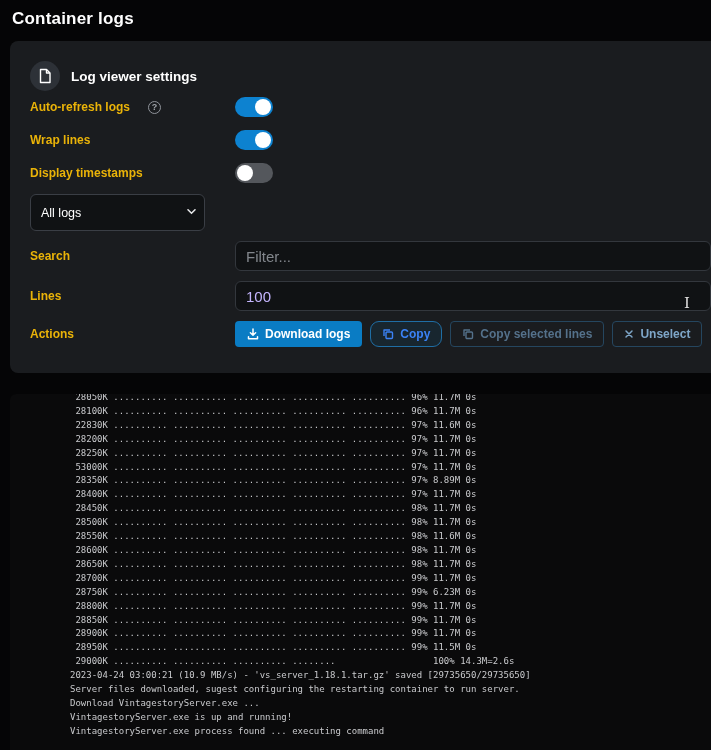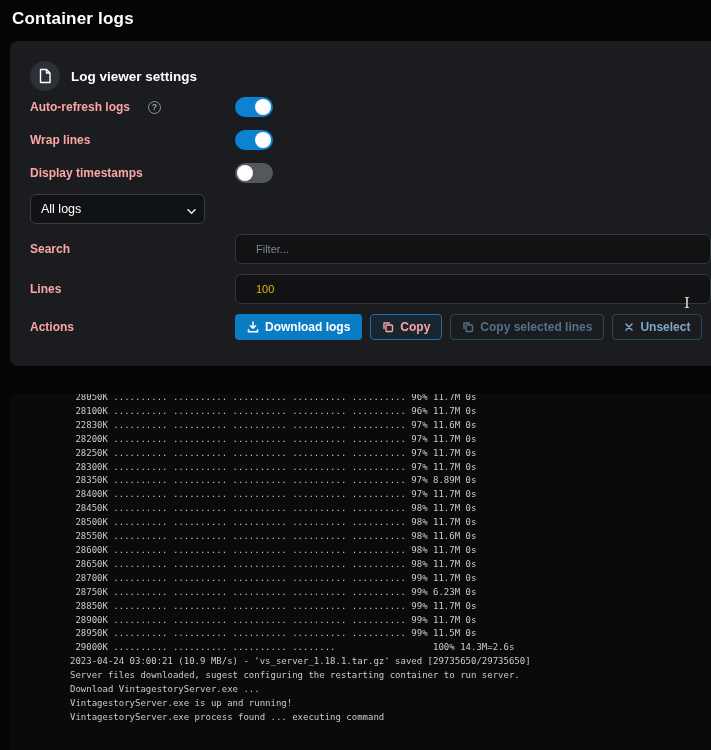--- a/index.html
+++ b/index.html
@@ -24,21 +24,21 @@
   .icon-circle {
     width:30px; height:30px; border-radius:50%; background:#2d3137;
     display:flex; align-items:center; justify-content:center; flex:0 0 30px;
   }
   .card-title { font-size:13.5px; font-weight:700; color:#ffffff; }
 
   .form-row { display:flex; align-items:center; }
   .toggle-row { min-height:24px; margin-bottom:9px; }
   .control-row { min-height:30px; margin-bottom:10px; }
   .form-row .label {
-    flex:0 0 205px; width:205px; font-size:12px; font-weight:600; color:#fca5a5;
+    flex:0 0 205px; width:205px; font-size:12px; font-weight:600; color:#eab308;
     display:flex; align-items:center; gap:18px;
   }
   .form-row .control { flex:1; display:flex; align-items:center; min-width:0; }
 
   .help {
     width:13px; height:13px; border-radius:50%; border:1px solid #8f939a;
     color:#9fa3a9; font-size:9px; line-height:11px; text-align:center; display:inline-block;
     font-weight:700; cursor:pointer;
   }
   .help::after { content:"?"; }
@@ -46,45 +46,45 @@
   
   .toggle { width:38px; height:20px; border-radius:10px; position:relative; cursor:pointer; background:#54575c; }
   .toggle .knob { width:16px; height:16px; border-radius:50%; background:#ffffff; position:absolute; top:2px; left:2px; }
   .toggle.on { background:#0d82d0; }
   .toggle.on .knob { left:20px; }
   .toggle.off { background:#54575c; }
 
   
   .select-wrap { position:relative; width:175px; }
   select {
-    width:175px; height:30px; background:#101214; color:#ffffff;
+    width:175px; height:37px; background:#101214; color:#ffffff;
     border:1px solid #3a3e45; border-radius:6px; padding:0 26px 0 10px;
     font-size:12.5px; font-family:"Liberation Sans", sans-serif;
     appearance:none; -webkit-appearance:none; -moz-appearance:none;
   }
   .chev { position:absolute; right:8px; top:9px; pointer-events:none; color:#e6e7e9; }
 
   
   .text-input {
-    width:100%; height:30px; background:#101214; color:#eab308;
-    border:1px solid #33373d; border-radius:6px; padding:0 20px;
-    font-size:11px; font-family:"Liberation Sans", sans-serif; outline:none;
+    width:100%; height:30px; background:#101214; color:#c4b5fd;
+    border:1px solid #33373d; border-radius:6px; padding:0 10px;
+    font-size:15px; font-family:"Liberation Sans", sans-serif; outline:none;
   }
   .text-input::placeholder { color:#82868c; }
 
   
   .btn-group { display:flex; gap:8px; align-items:center; }
   .btn {
     display:inline-flex; align-items:center; gap:6px; height:26px; padding:0 11px;
     border-radius:4px; font-size:12px; font-weight:600; border:1px solid transparent;
     cursor:pointer; font-family:"Liberation Sans", sans-serif; white-space:nowrap; background:none;
   }
   .btn svg { flex:0 0 auto; }
   .btn-primary  { background:#0a7cc4; color:#ffffff; }
-  .btn-outline  { background:rgba(10,124,196,0.10); border-color:#1f6ea5; color:#fca5a5; }
+  .btn-outline  { background:rgba(10,124,196,0.10); border-color:#1f6ea5; color:#3b82f6;border-radius:9px; }
   .btn-disabled { background:transparent; border-color:#25465f; color:#54718b; cursor:default; }
   .btn-ghost    { background:transparent; border-color:#25465f; color:#7ea6c8; }
 
   
   .log-panel {
     position:absolute; left:10px; right:0; top:394px; bottom:0;
     background:#0a0a0b; border-radius:6px 0 0 0; overflow:hidden;
     padding:6px 0 0 23px;
   }
   .log-lines { margin-top:-9px;margin-left:37px; }
@@ -223,30 +223,31 @@
   </div>
 </section>
 
 <section class="log-panel">
   <div class="log-lines">
       <div class="log-line"> 28050K .......... .......... .......... .......... .......... 96% 11.7M 0s</div>
       <div class="log-line"> 28100K .......... .......... .......... .......... .......... 96% 11.7M 0s</div>
       <div class="log-line"> 22830K .......... .......... .......... .......... .......... 97% 11.6M 0s</div>
       <div class="log-line"> 28200K .......... .......... .......... .......... .......... 97% 11.7M 0s</div>
       <div class="log-line"> 28250K .......... .......... .......... .......... .......... 97% 11.7M 0s</div>
-      <div class="log-line"> 28300K .......... .......... .......... .......... .......... 97% 11.7M 0s</div>
+      <div class="log-line"> 53000K .......... .......... .......... .......... .......... 97% 11.7M 0s</div>
       <div class="log-line"> 28350K .......... .......... .......... .......... .......... 97% 8.89M 0s</div>
       <div class="log-line"> 28400K .......... .......... .......... .......... .......... 97% 11.7M 0s</div>
       <div class="log-line"> 28450K .......... .......... .......... .......... .......... 98% 11.7M 0s</div>
       <div class="log-line"> 28500K .......... .......... .......... .......... .......... 98% 11.7M 0s</div>
       <div class="log-line"> 28550K .......... .......... .......... .......... .......... 98% 11.6M 0s</div>
       <div class="log-line"> 28600K .......... .......... .......... .......... .......... 98% 11.7M 0s</div>
       <div class="log-line"> 28650K .......... .......... .......... .......... .......... 98% 11.7M 0s</div>
       <div class="log-line"> 28700K .......... .......... .......... .......... .......... 99% 11.7M 0s</div>
       <div class="log-line"> 28750K .......... .......... .......... .......... .......... 99% 6.23M 0s</div>
+      <div class="log-line"> 28800K .......... .......... .......... .......... .......... 99% 11.7M 0s</div>
       <div class="log-line"> 28850K .......... .......... .......... .......... .......... 99% 11.7M 0s</div>
       <div class="log-line"> 28900K .......... .......... .......... .......... .......... 99% 11.7M 0s</div>
       <div class="log-line"> 28950K .......... .......... .......... .......... .......... 99% 11.5M 0s</div>
       <div class="log-line"> 29000K .......... .......... .......... ........                  100% 14.3M=2.6s</div>
       <div class="log-line">2023-04-24 03:00:21 (10.9 MB/s) - 'vs_server_1.18.1.tar.gz' saved [29735650/29735650]</div>
       <div class="log-line">Server files downloaded, sugest configuring the restarting container to run server.</div>
       <div class="log-line">Download VintagestoryServer.exe ...</div>
       <div class="log-line">VintagestoryServer.exe is up and running!</div>
       <div class="log-line">VintagestoryServer.exe process found ... executing command</div>
     </div>

